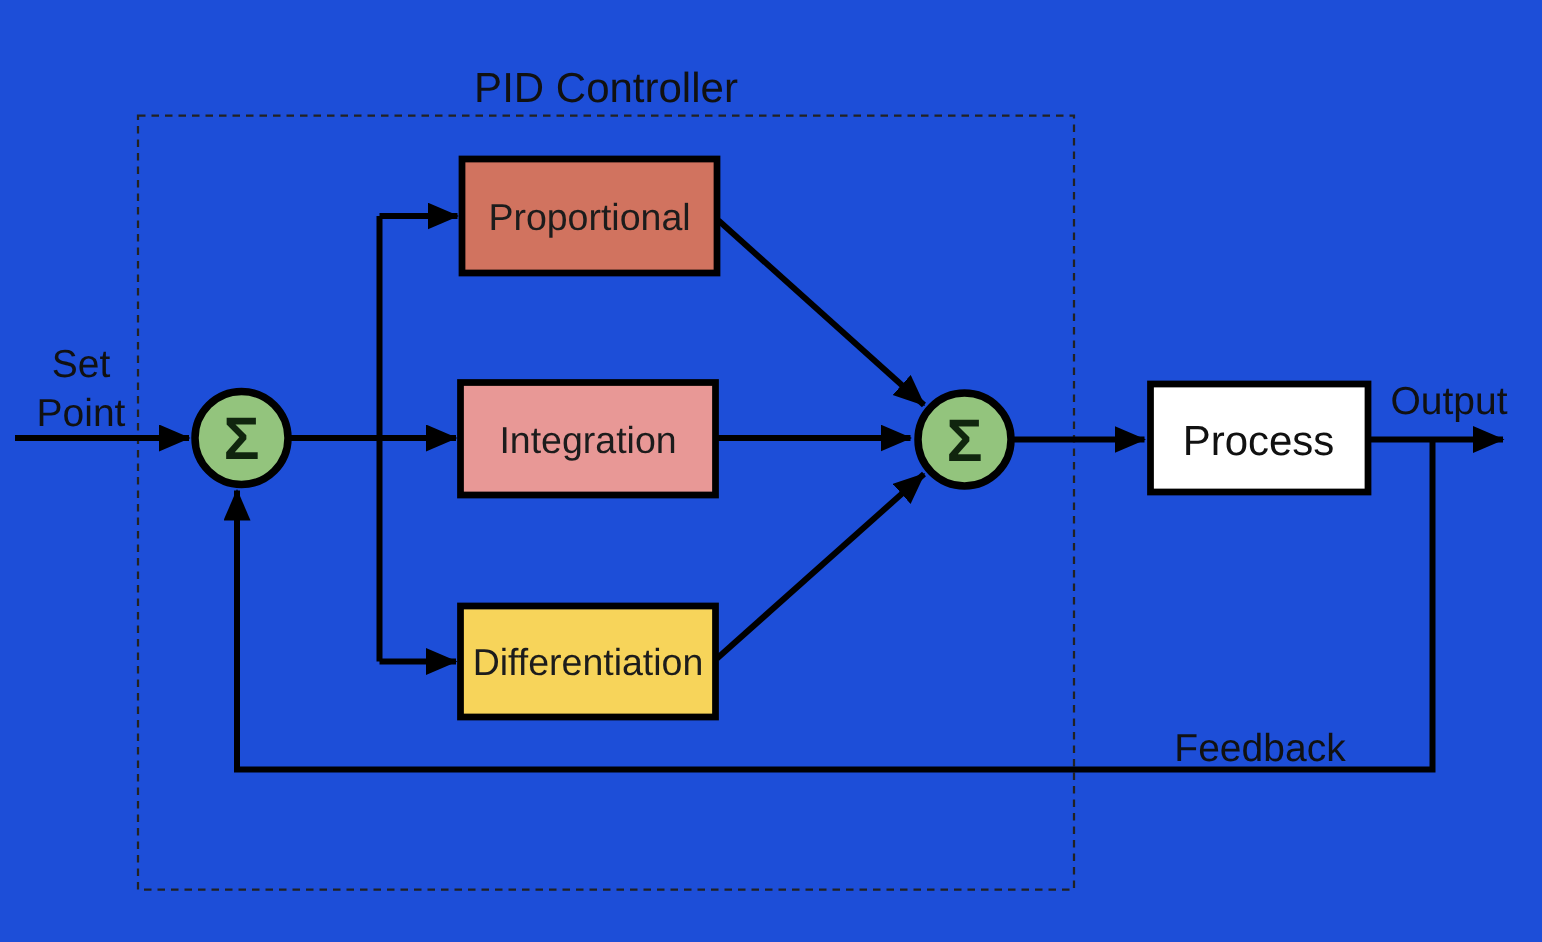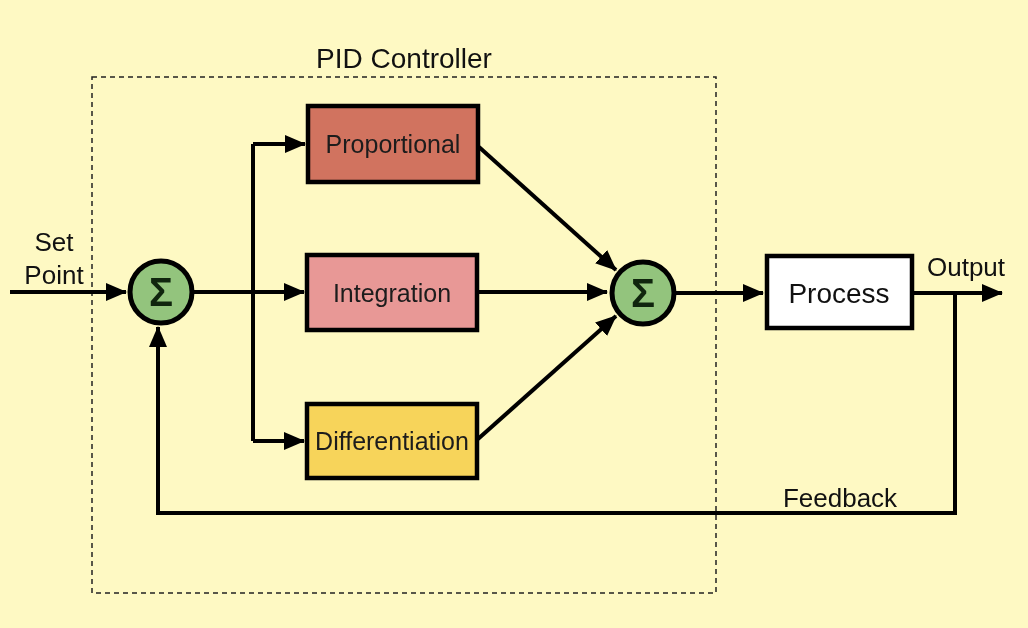--- a/index.html
+++ b/index.html
@@ -7,21 +7,21 @@
     padding: 0;
     background: #ffffff;
     width: 1028px;
     height: 628px;
     overflow: hidden;
   }
   #stage {
     position: relative;
     width: 1028px;
     height: 628px;
-    background: #fef9c3;
+    background: #1d4ed8;
     font-family: "Liberation Sans", sans-serif;
   }
   svg { display: block; }
   .flowline {
     stroke: #000000;
     stroke-width: 4;
     fill: none;
   }
   .blockrect {
     stroke: #000000;

